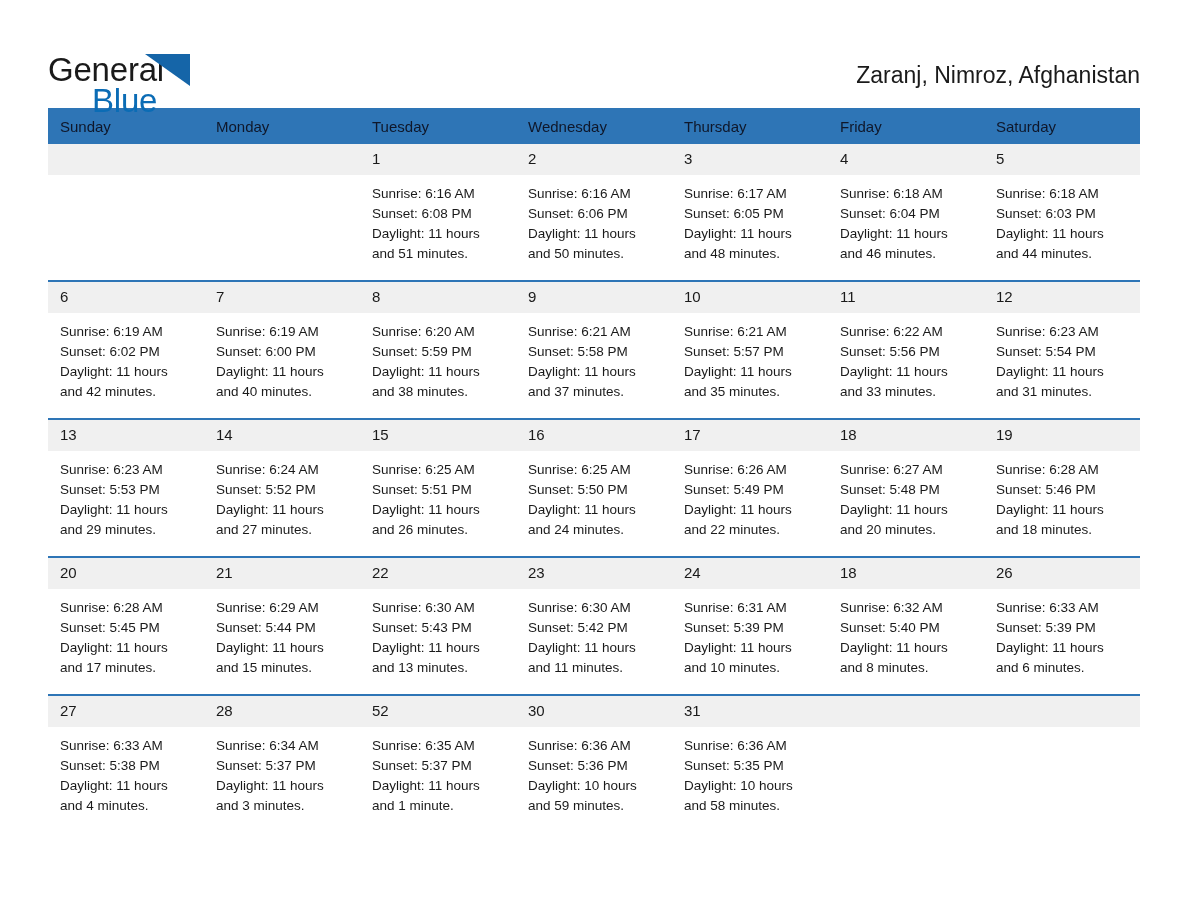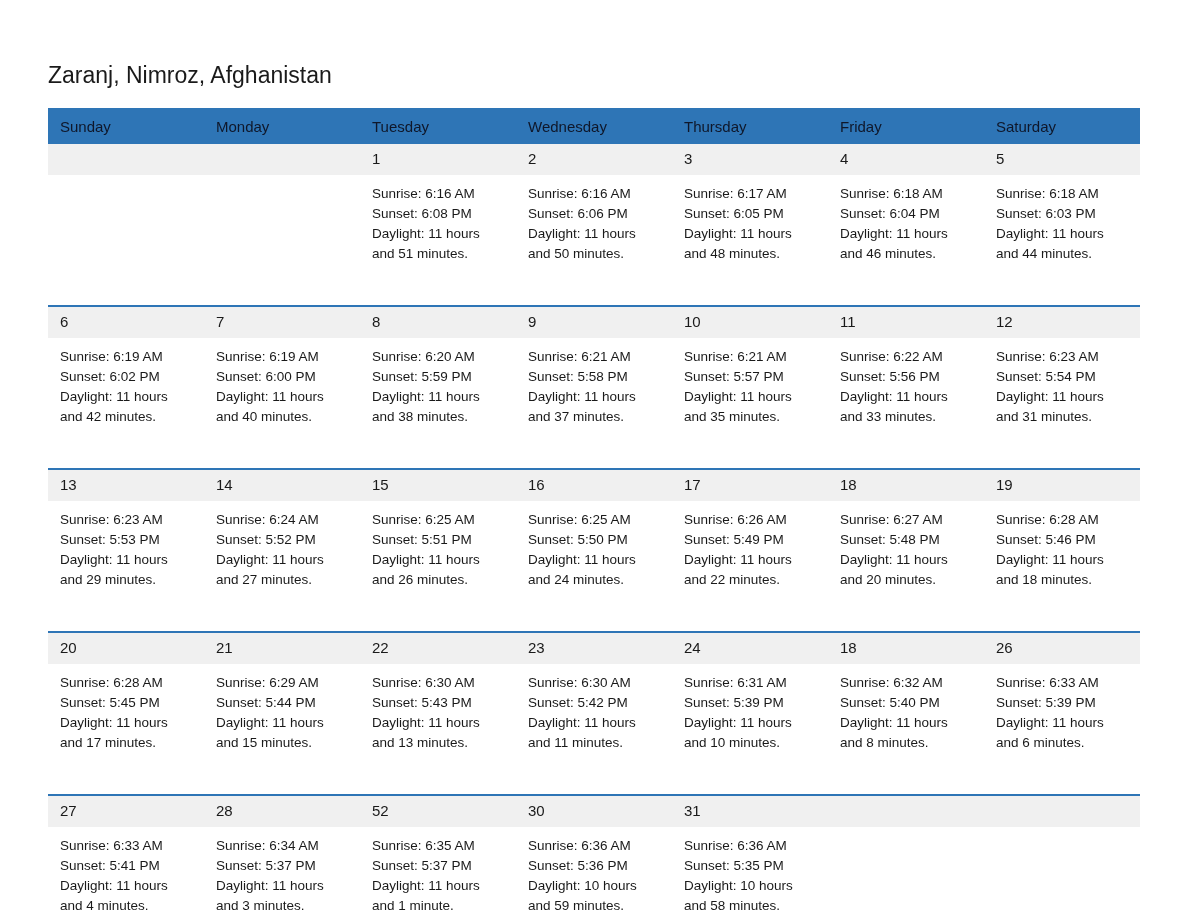--- a/index.html
+++ b/index.html
@@ -121,33 +121,38 @@
     min-height: 18px;
   }
   .daynum.empty {
     color: transparent;
   }
   .cell-body {
     padding: 9px 10px 0 12px;
     font-size: 13.5px;
     line-height: 20px;
     color: #1a1a1a;
-    height: 130px;
+    height: 105px;
     box-sizing: border-box;
   }
   .cell-line { white-space: pre-wrap; }
   .cell-body.empty { visibility: hidden; }
 </style>
 </head>
 <body>
 
 <div class="page">
 
   <div class="top-header">
 
+    <div class="brand">
+      <div class="brand-line1">General</div>
+      <div class="brand-triangle"></div>
+      <div class="brand-line2">Blue</div>
+    </div>
 
     <div class="title-block">
       <div class="location-sub">Zaranj, Nimroz, Afghanistan</div>
     </div>
 
   </div>
 
   <table class="calendar">
     <thead>
       <tr>
@@ -419,21 +424,21 @@
               <div class="cell-line">Daylight: 11 hours</div>
               <div class="cell-line">and 6 minutes.</div>
             </div>
           </td>
         </tr>
         <tr class="week-row">
           <td>
             <div class="daynum">27</div>
             <div class="cell-body">
               <div class="cell-line">Sunrise: 6:33 AM</div>
-              <div class="cell-line">Sunset: 5:41 PM</div>
+              <div class="cell-line">Sunset: 5:38 PM</div>
               <div class="cell-line">Daylight: 11 hours</div>
               <div class="cell-line">and 4 minutes.</div>
             </div>
           </td>
           <td>
             <div class="daynum">28</div>
             <div class="cell-body">
               <div class="cell-line">Sunrise: 6:34 AM</div>
               <div class="cell-line">Sunset: 5:37 PM</div>
               <div class="cell-line">Daylight: 11 hours</div>

